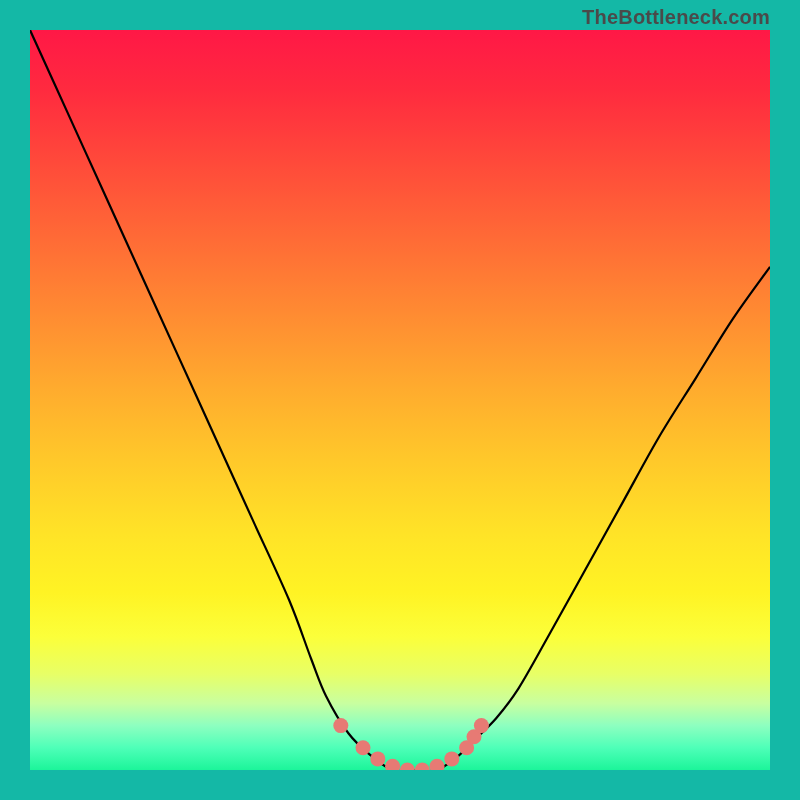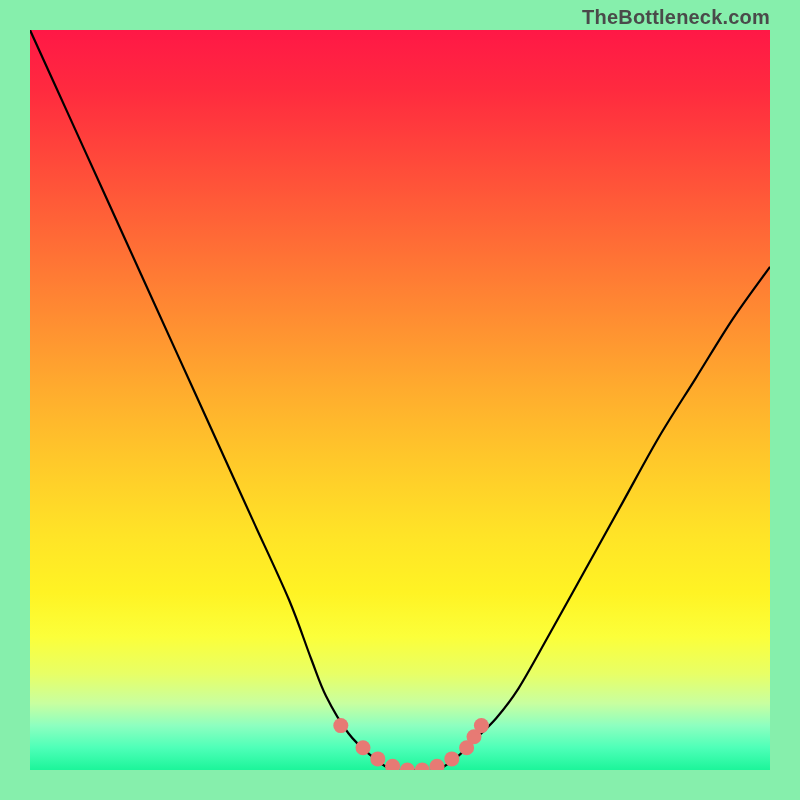--- a/index.html
+++ b/index.html
@@ -8,21 +8,21 @@
     width: 800px;
     height: 800px;
     overflow: hidden;
     background: #000;
     font-family: Arial, Helvetica, sans-serif;
   }
   .frame {
     position: relative;
     width: 800px;
     height: 800px;
-    background: #86efac;
+    background: #14b8a6;
   }
   .plot {
     position: absolute;
     left: 30px;
     top: 30px;
     width: 740px;
     height: 740px;
     background: linear-gradient(to bottom,
       #ff1846 0%,
       #ff2a3f 8%,

